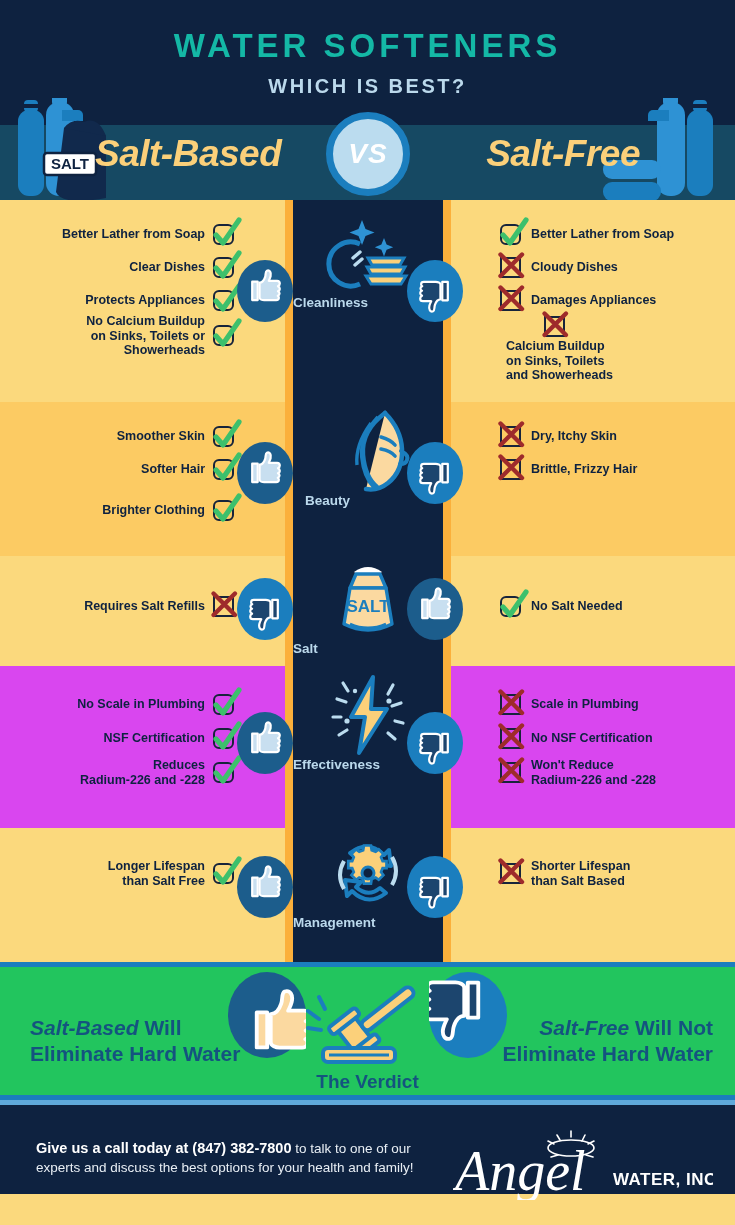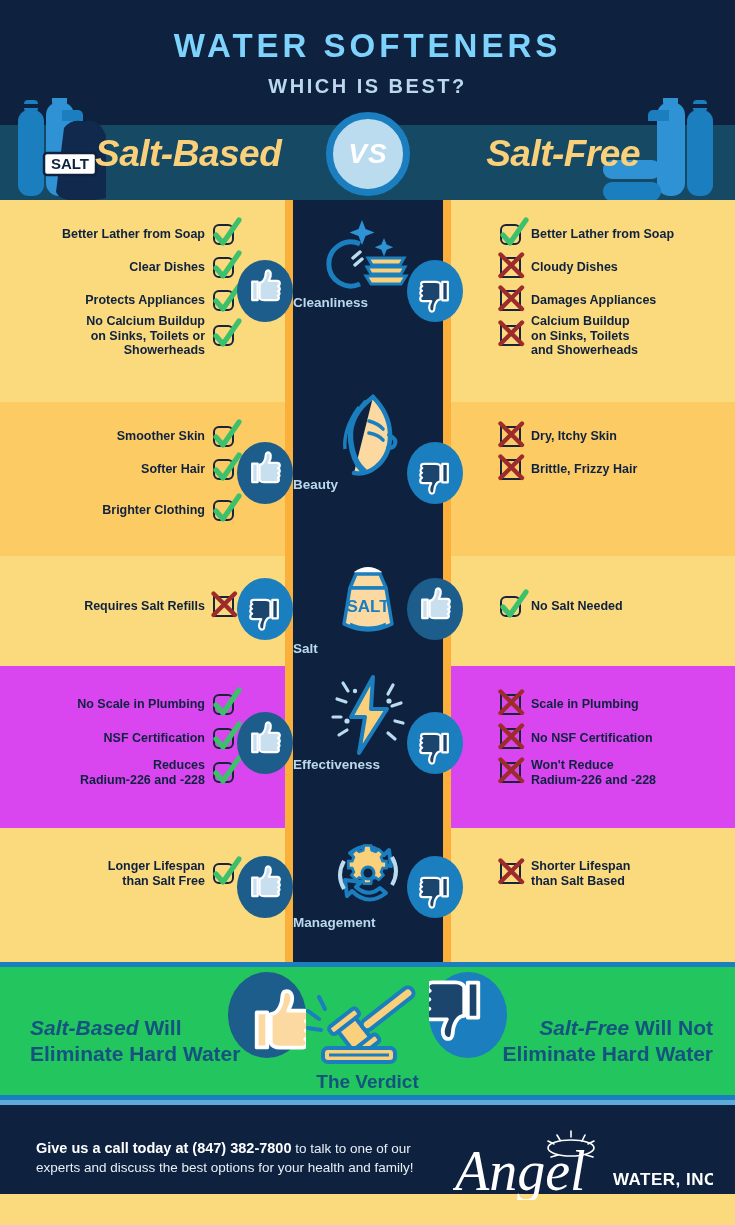--- a/index.html
+++ b/index.html
@@ -2,21 +2,21 @@
 <html><head>
 <meta charset="utf-8">
 <style>
   html,body{margin:0;padding:0;background:#0E2240;}
   body{font-family:"Liberation Sans",sans-serif;}
   .page{position:relative;width:735px;height:1225px;overflow:hidden;background:#FBD97D;}
 
   
   .header{position:absolute;left:0;top:0;width:735px;height:200px;background:#0E2240;overflow:hidden;}
   .hdr-band{position:absolute;left:0;top:125px;width:735px;height:75px;background:#164963;}
-  .title{position:absolute;left:0;top:27px;width:735px;text-align:center;color:#7dd3fc;
+  .title{position:absolute;left:0;top:27px;width:735px;text-align:center;color:#14b8a6;
          font-size:33px;font-weight:bold;letter-spacing:4px;}
   .subtitle{position:absolute;left:0;top:75px;width:735px;text-align:center;color:#BBD9EC;
             font-size:20px;font-weight:bold;letter-spacing:2.5px;}
   .salt-based{position:absolute;left:95px;top:133px;color:#FBD07A;font-size:37px;font-weight:bold;
               font-style:italic;letter-spacing:-0.5px;}
   .salt-free{position:absolute;right:95px;top:133px;color:#FBD07A;font-size:37px;font-weight:bold;
              font-style:italic;letter-spacing:-0.5px;}
   .vs-badge{position:absolute;left:326px;top:112px;width:84px;height:84px;border-radius:50%;
             background:#BBDCEF;border:7px solid #1B7EBE;box-sizing:border-box;
             display:flex;align-items:center;justify-content:center;}
@@ -190,21 +190,21 @@
           </div>
           <div class="item r" style="top: 88px;">
             <div class="mk xmark">
               <div class="box"></div>
               <svg viewBox="0 0 29 30">
                 <path d="M1.5 3.5 L23 25 M23 3.5 L1.5 25" fill="none" stroke="#9E2B2B" stroke-width="4.4" stroke-linecap="round"></path>
               </svg>
             </div>
             <span class="item-label">Damages Appliances</span>
           </div>
-          <div class="item r" style="top: 114px;">
+          <div class="item r" style="top: 114px; flex-direction: column;">
             <div class="mk xmark">
               <div class="box"></div>
               <svg viewBox="0 0 29 30">
                 <path d="M1.5 3.5 L23 25 M23 3.5 L1.5 25" fill="none" stroke="#9E2B2B" stroke-width="4.4" stroke-linecap="round"></path>
               </svg>
             </div>
             <span class="item-label">Calcium Buildup<br>on Sinks, Toilets<br>and Showerheads</span>
           </div>
           <div class="thumb down" style="left: -36px; top: 60px;">
             <svg viewBox="0 0 56 62">
@@ -454,21 +454,21 @@
             <path d="M31 44 l7 -6 M33 51 l7 -6" stroke="#BBDCEF" stroke-width="3.4" stroke-linecap="round"></path>
             <g stroke="#1B7EBE" stroke-width="3">
               <path d="M46 44 h36 l-4 7 h-28z" fill="#FBD07A"></path>
               <path d="M45 53 h38 l-4 7 h-30z" fill="#FBD07A"></path>
               <path d="M44 62 h40 l-5 8 h-30z" fill="#FBD07A"></path>
             </g>
           </svg>
         </div>
         <div class="cap">Cleanliness</div>
       </div>
-      <div class="ctr" style="top: 396px;">
+      <div class="ctr" style="top: 412px; margin-left: 12px;">
         <div class="gfx">
           <svg width="78" height="88" viewBox="0 0 78 88">
             <path d="M44 6 q16 16 17 36 q1 22 -14 34 q-10 8 -22 6" fill="#FBD9A0" stroke="#1B7EBE" stroke-width="4.5" stroke-linecap="round"></path>
             <path d="M44 6 q-24 18 -22 42 q2 22 14 32" fill="none" stroke="#1B7EBE" stroke-width="4.5" stroke-linecap="round"></path>
             <path d="M37 10 q-18 20 -16 40 q2 20 12 30" fill="none" stroke="#1B7EBE" stroke-width="4"></path>
             <path d="M30 16 q-16 22 -14 42" fill="none" stroke="#1B7EBE" stroke-width="3.4"></path>
             <path d="M40 30 q10 3 14 8 M40 42 q10 2 14 7" fill="none" stroke="#1B7EBE" stroke-width="3.6" stroke-linecap="round"></path>
             <path d="M60 44 q8 4 6 9 q-1 4 -7 4" fill="none" stroke="#1B7EBE" stroke-width="4" stroke-linecap="round"></path>
           </svg>
         </div>

